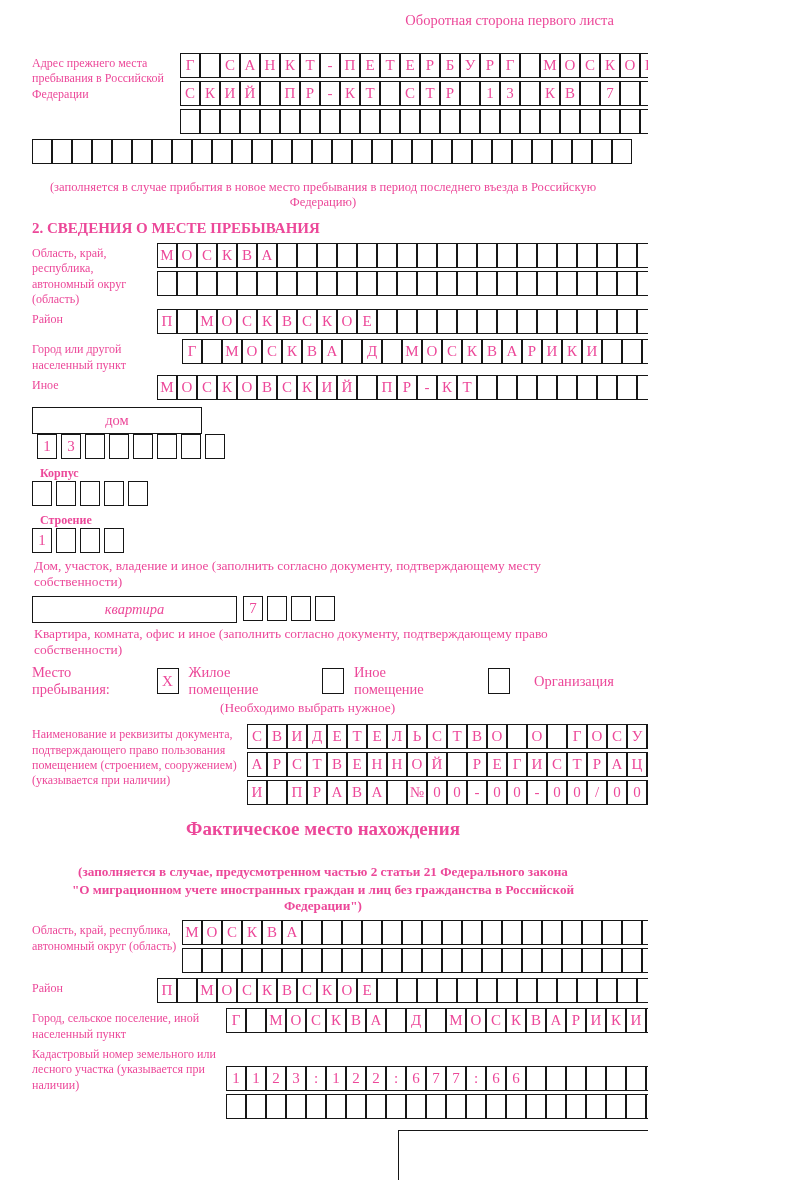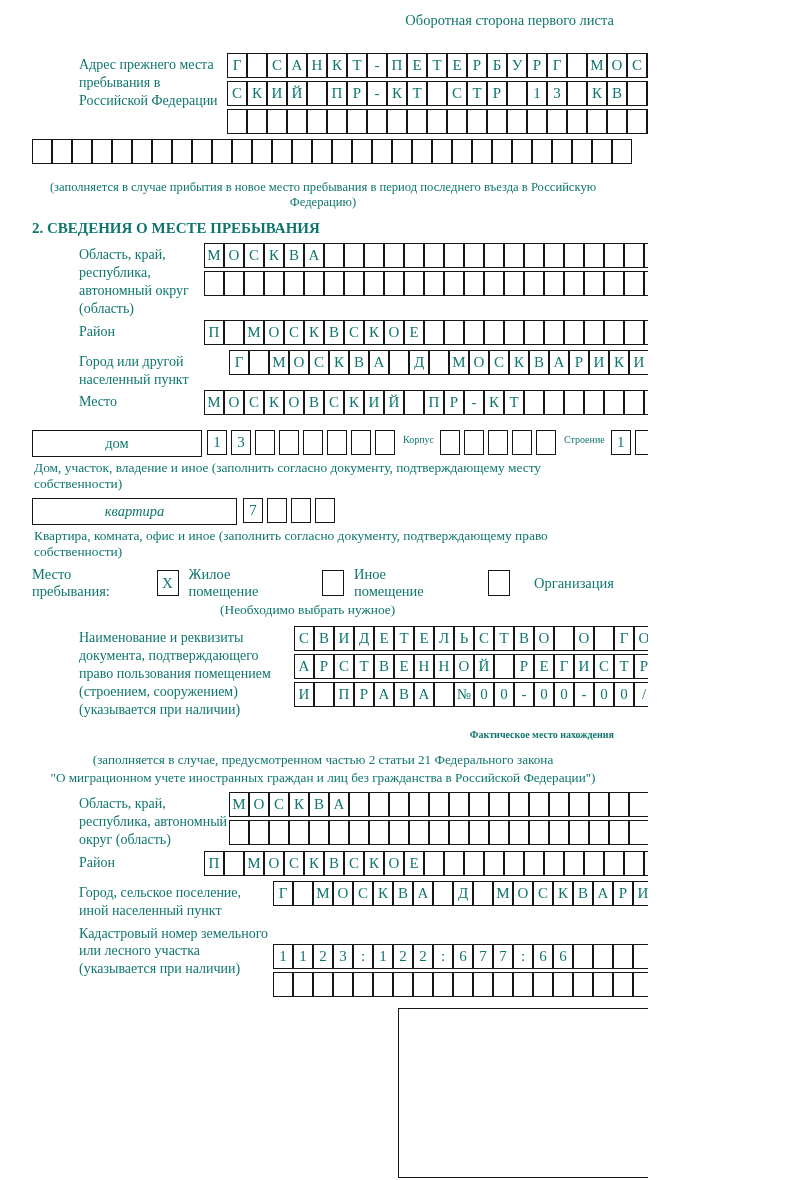--- a/index.html
+++ b/index.html
@@ -1,51 +1,51 @@
 <!DOCTYPE html>
 <html lang="ru"><head>
 <meta charset="utf-8">
 <style>
   html,body{margin:0;padding:0;background:#fff;}
   .page{
     width:648px;height:1180px;box-sizing:border-box;
-    padding:12px 34px 0 32px;background:#fff;color:#0f766e;
+    padding:12px 34px 0 32px;background:#fff;color:#ec4899;
     font-family:"Liberation Serif","DejaVu Serif",serif;
     overflow:hidden;position:relative;
   }
   .hdr-note{text-align:right;font-size:14.5px;margin-bottom:24px;}
   .form-row{display:flex;align-items:flex-start;margin-bottom:2px;}
-  .lbl{font-size:14px;line-height:1.28;flex-shrink:0;padding-top:3px;margin-left:47px;}
+  .lbl{font-size:12px;line-height:1.28;flex-shrink:0;padding-top:3px;}
   .lbl.w148{width:148px;}
   .lbl.w125{width:125px;}
   .lbl.w150{width:150px;}
   .lbl.w194{width:194px;}
   .lbl.w215{width:215px;}
   .gridstack{flex:1;min-width:0;}
   .grid{display:flex;justify-content:space-between;margin-bottom:3px;}
   .grid .cell{
     width:20px;height:25px;box-sizing:border-box;border:1.5px solid #161616;
     display:flex;align-items:center;justify-content:center;
     font-size:15px;line-height:1;background:#fff;flex-shrink:0;
   }
   .grid.gapped{justify-content:flex-start;gap:4px;}
   .footnote{text-align:center;font-size:12.6px;margin:16px 0 10px 0;}
   .sec-title{text-align:left;font-weight:bold;font-size:15px;margin:6px 0 6px 0;}
   .labelbox{
     box-sizing:border-box;border:1.5px solid #161616;height:27px;
     display:flex;align-items:center;justify-content:center;font-size:14.5px;background:#fff;flex-shrink:0;
   }
-  .inline-lbl{font-size:10px;padding:4px 6px 0 8px;flex-shrink:0;}
+  .inline-lbl{font-size:12px;padding:4px 6px 0 8px;flex-shrink:0;font-weight:bold;}
   .note-left{font-size:13.4px;margin:2px 0 6px 2px;}
   .stay-row{display:flex;align-items:center;font-size:14.5px;margin-top:6px;}
   .stay-row .cb{width:22px;height:26px;box-sizing:border-box;border:1.5px solid #161616;
     display:flex;align-items:center;justify-content:center;font-size:15px;margin:0 10px 0 10px;flex-shrink:0;}
   .stay-note{font-size:13.4px;margin:2px 0 8px 188px;}
-  .center-note{text-align:center;font-size:13.2px;margin:0 0 2px 0;}
-  .sub-title{text-align:right;font-weight:bold;font-size:10px;margin:10px 0 12px 0;}
+  .center-note{text-align:center;font-size:13.2px;margin:0 0 2px 0;font-weight:bold;}
+  .sub-title{text-align:center;font-weight:bold;font-size:19px;margin:10px 0 24px 0;}
   .stamp-wrap{margin-left:366px;margin-top:8px;}
   .stamp-box{width:366px;height:170px;box-sizing:border-box;border:1.6px solid #161616;background:#fff;}
   .stamp-caption{width:446px;margin-left:286px;text-align:center;font-size:13.6px;line-height:1.38;margin-top:6px;}
   .mb6{margin-bottom:6px;}
 </style>
 </head>
 <body>
 
 <div class="page">
 
@@ -289,21 +289,21 @@
           <span class="cell">К</span>
           <span class="cell">И</span>
           <span class="cell"></span>
           <span class="cell"></span>
           <span class="cell"></span>
         </div>
     </div>
   </div>
 
   <div class="form-row">
-    <div class="lbl w125">Место</div>
+    <div class="lbl w125">Иное</div>
     <div class="gridstack">
       <div class="grid">
           <span class="cell">М</span>
           <span class="cell">О</span>
           <span class="cell">С</span>
           <span class="cell">К</span>
           <span class="cell">О</span>
           <span class="cell">В</span>
           <span class="cell">С</span>
           <span class="cell">К</span>
@@ -321,21 +321,21 @@
           <span class="cell"></span>
           <span class="cell"></span>
           <span class="cell"></span>
           <span class="cell"></span>
           <span class="cell"></span>
           <span class="cell"></span>
         </div>
     </div>
   </div>
 
-  <div class="form-row" style="margin-top:12px;">
+  <div class="form-row" style="margin-top:4px;flex-direction:column;">
     <div class="labelbox" style="width:170px;">дом</div>
     <div class="grid gapped" style="margin-left:5px;">
         <span class="cell">1</span>
         <span class="cell">3</span>
         <span class="cell"></span>
         <span class="cell"></span>
         <span class="cell"></span>
         <span class="cell"></span>
         <span class="cell"></span>
         <span class="cell"></span>

